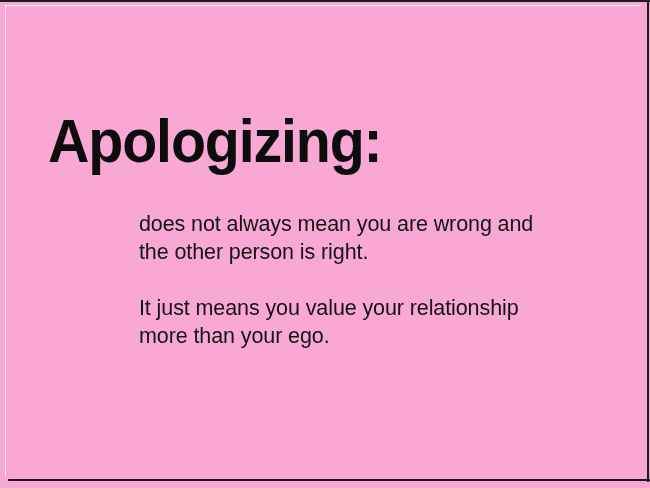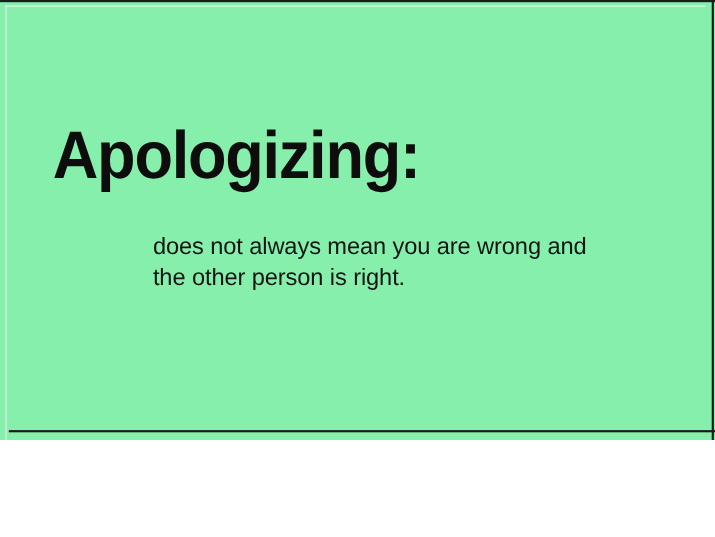--- a/index.html
+++ b/index.html
@@ -4,22 +4,22 @@
 <style>
   html, body {
     margin: 0;
     padding: 0;
     background: #ffffff;
   }
 
   #poster {
     position: relative;
     width: 650px;
-    height: 400px;
-    background: #86efac;
+    height: 488px;
+    background: #f9a8d4;
     overflow: hidden;
     box-sizing: border-box;
     font-family: "Liberation Sans", sans-serif;
     -webkit-font-smoothing: antialiased;
   }
 
   
   .frame-top {
     position: absolute;
     left: 0;
@@ -107,15 +107,17 @@
   <div class="frame-right"></div>
   <div class="frame-bottom"></div>
   <div class="frame-inner-left"></div>
   <div class="frame-inner-top"></div>
 
   <div class="title">Apologizing:</div>
 
   <div class="body-block">
     <p class="para">does not always mean you are wrong and
 the other person is right.</p>
+    <p class="para">It just means you value your relationship
+more than your ego.</p>
   </div>
 
 </div>
 
 </body></html>

